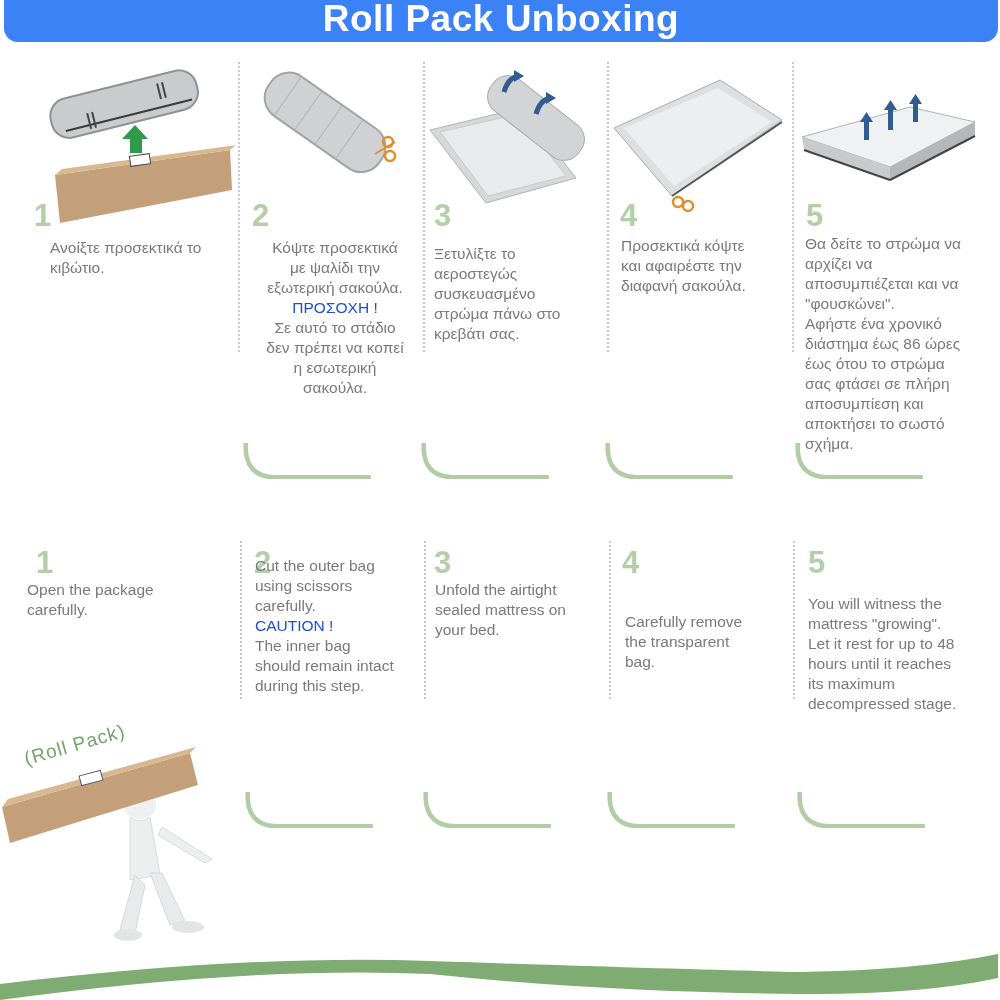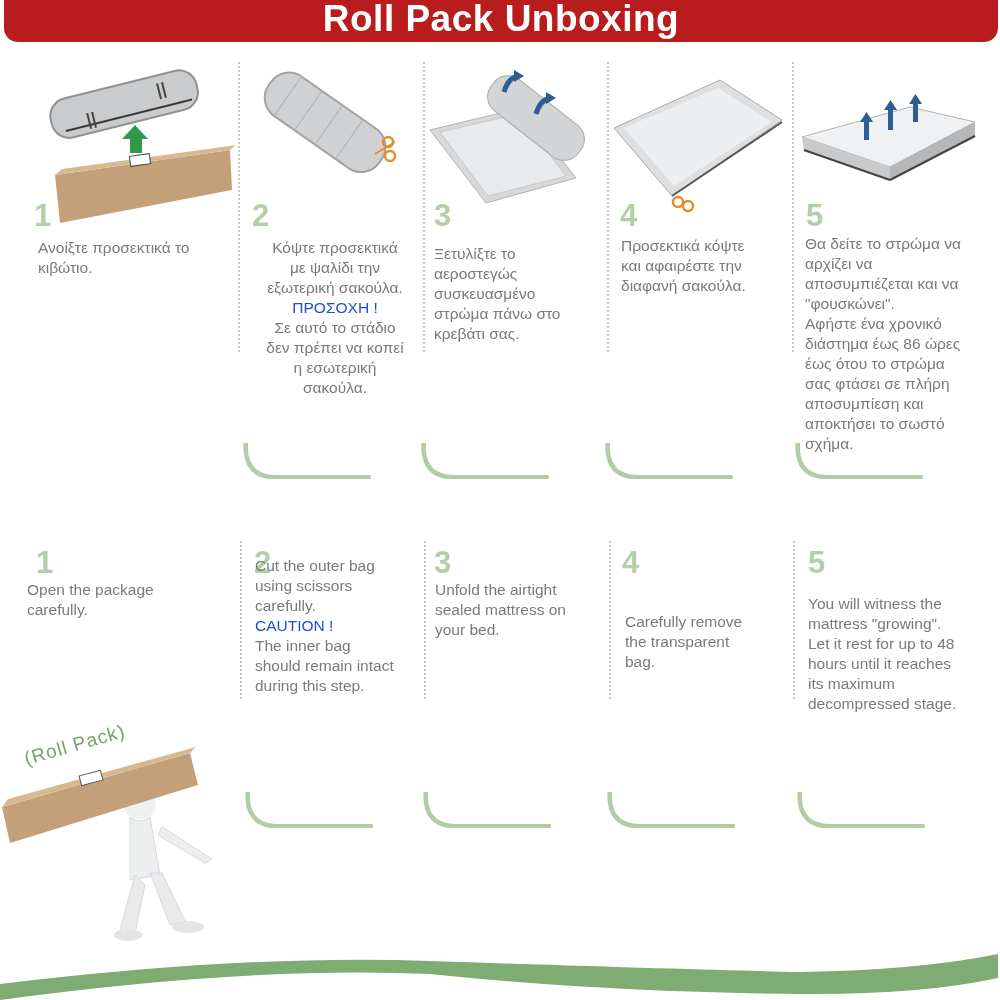--- a/index.html
+++ b/index.html
@@ -1,17 +1,17 @@
 <!DOCTYPE html>
 <html><head>
 <meta charset="utf-8">
 <style>
   html, body { margin:0; padding:0; background:#ffffff; }
   body { width:1000px; height:1000px; position:relative; overflow:hidden; font-family:"Liberation Sans", sans-serif; color:#7d7d7d; }
-  .header { position:absolute; left:4px; top:0; width:994px; height:42px; background:#b91c1c; border-radius:0 0 14px 14px; }
+  .header { position:absolute; left:4px; top:0; width:994px; height:42px; background:#3b82f6; border-radius:0 0 14px 14px; }
   .header .title { position:absolute; left:0; right:0; top:-2px; text-align:center; color:#ffffff; font-weight:bold; font-size:37px; letter-spacing:0.5px; }
   .divider { position:absolute; width:0; border-left:2px dotted #c7c7c7; }
   .num { position:absolute; font-size:31px; font-weight:bold; color:#b3cfa7; line-height:1; }
   .txt { position:absolute; font-size:15.5px; line-height:20px; color:#7a7a7a; white-space:pre-line; }
   .txt .warn { color:#1d4ed8; }
   .bracket { position:absolute; width:144px; height:36px; }
   .illus { position:absolute; }
   .rollpack-label { position:absolute; left:28px; top:748px; font-size:19px; color:#74a46a; transform:rotate(-16deg); transform-origin:left bottom; letter-spacing:1px; }
   .footer-wave { position:absolute; left:0; top:940px; width:1000px; height:60px; }
 </style>
@@ -94,21 +94,21 @@
     <rect x="64" y="30" width="5" height="18"></rect>
       <polygon points="60,30 66.5,20 73,30"></polygon>
     <rect x="88" y="18" width="5" height="20"></rect>
       <polygon points="84,18 90.5,8 97,18"></polygon>
     <rect x="113" y="12" width="5" height="18"></rect>
       <polygon points="109,12 115.5,2 122,12"></polygon>
   </g>
 </svg>
 
 <div class="num" style="left:34px; top:200px;">1</div>
-<div class="txt" style="left:38px; top:238px; width:190px;">Ανοίξτε προσεκτικά το
+<div class="txt" style="left:50px; top:238px; width:190px;">Ανοίξτε προσεκτικά το
 κιβώτιο.</div>
 
 <div class="num" style="left:252px; top:200px;">2</div>
 <div class="txt" style="left:250px; top:238px; width:170px;text-align:center;"><span>Κόψτε προσεκτικά
 με ψαλίδι την
 εξωτερική σακούλα.</span>
 <span class="warn">ΠΡΟΣΟΧΗ !</span>
 <span>Σε αυτό το στάδιο
 δεν πρέπει να κοπεί
 η εσωτερική

